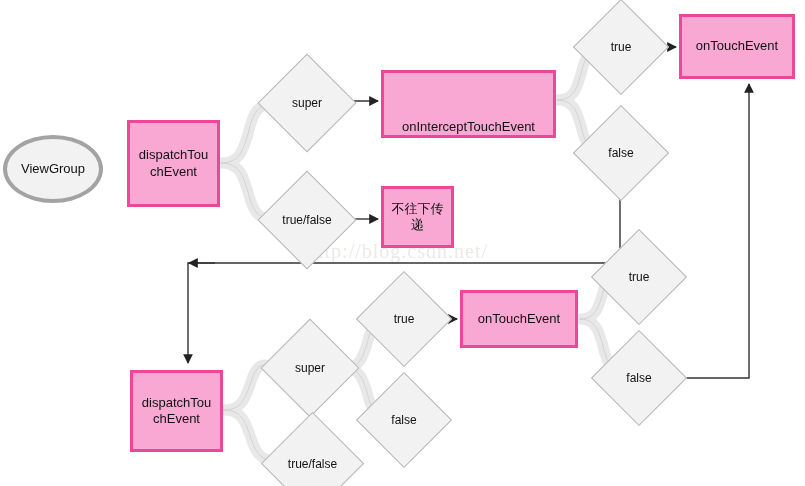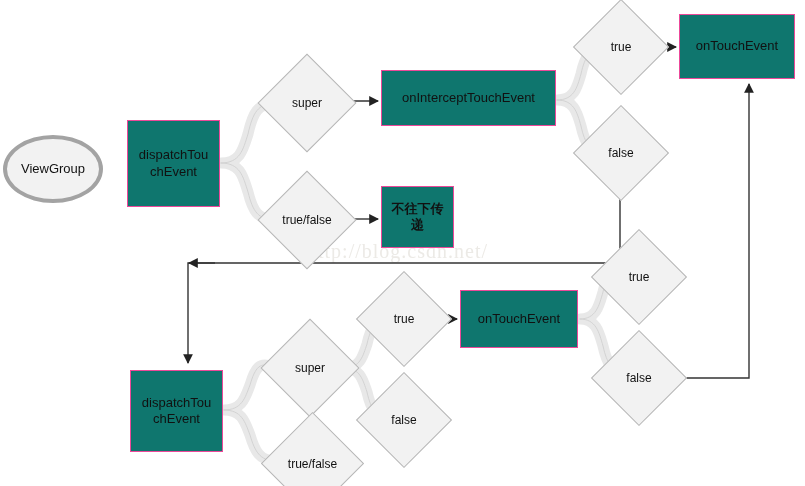--- a/index.html
+++ b/index.html
@@ -15,22 +15,22 @@
     position:absolute;
     box-sizing:border-box;
     display:flex;align-items:center;justify-content:center;
     text-align:center;
     color:#111111;
     font-size:13px;
     line-height:1.25;
     z-index:3;
   }
   .box{
-    background:#0f766e;
-    border:1px solid #ec4899;
+    background:#f9a8d4;
+    border:3px solid #ec4899;
   }
   .ellipse{
     background:#f2f2f2;
     border:4px solid #a3a3a3;
     border-radius:50%;
   }
   .diamond{
     position:absolute;
     z-index:3;
   }
@@ -55,21 +55,21 @@
     font-family:"Liberation Serif","DejaVu Serif",serif;
     font-size:20px;
     letter-spacing:1px;
     color:#eceae6;
     z-index:1;
     white-space:nowrap;
     user-select:none;
   }
   svg.edges{position:absolute;left:0;top:0;width:805px;height:486px;z-index:2;}
   svg.braces{position:absolute;left:0;top:0;width:805px;height:486px;z-index:2;}
-  .cjk{font-family:"DejaVu Sans","Liberation Sans",sans-serif;font-weight:bold;}
+  .cjk{font-family:"DejaVu Sans","Liberation Sans",sans-serif;}
 </style>
 </head>
 <body>
 
 <div id="canvas">
 
   <div class="watermark">http://blog.csdn.net/</div>
 
   <svg class="edges" viewBox="0 0 805 486" xmlns="http://www.w3.org/2000/svg">
     <defs>
@@ -175,21 +175,21 @@
   <div class="diamond" style="left:272px;top:68px;width:70px;height:70px;">
     <div class="dshape"></div>
     <div class="dlabel">super</div>
   </div>
 
   <div class="diamond" style="left:272px;top:185px;width:70px;height:70px;">
     <div class="dshape"></div>
     <div class="dlabel">true/false</div>
   </div>
 
-  <div class="node box" style="left:381px;top:70px;width:175px;height:56px;">
+  <div class="node box" style="left:381px;top:70px;width:175px;height:68px;align-items:flex-end;">
     <span>onInterceptTouchEvent</span>
   </div>
 
   <div class="node box cjk" style="left:381px;top:186px;width:73px;height:62px;">
     <span>
       <span>不往下传</span><br>
       <span>递</span>
     </span>
   </div>
 

